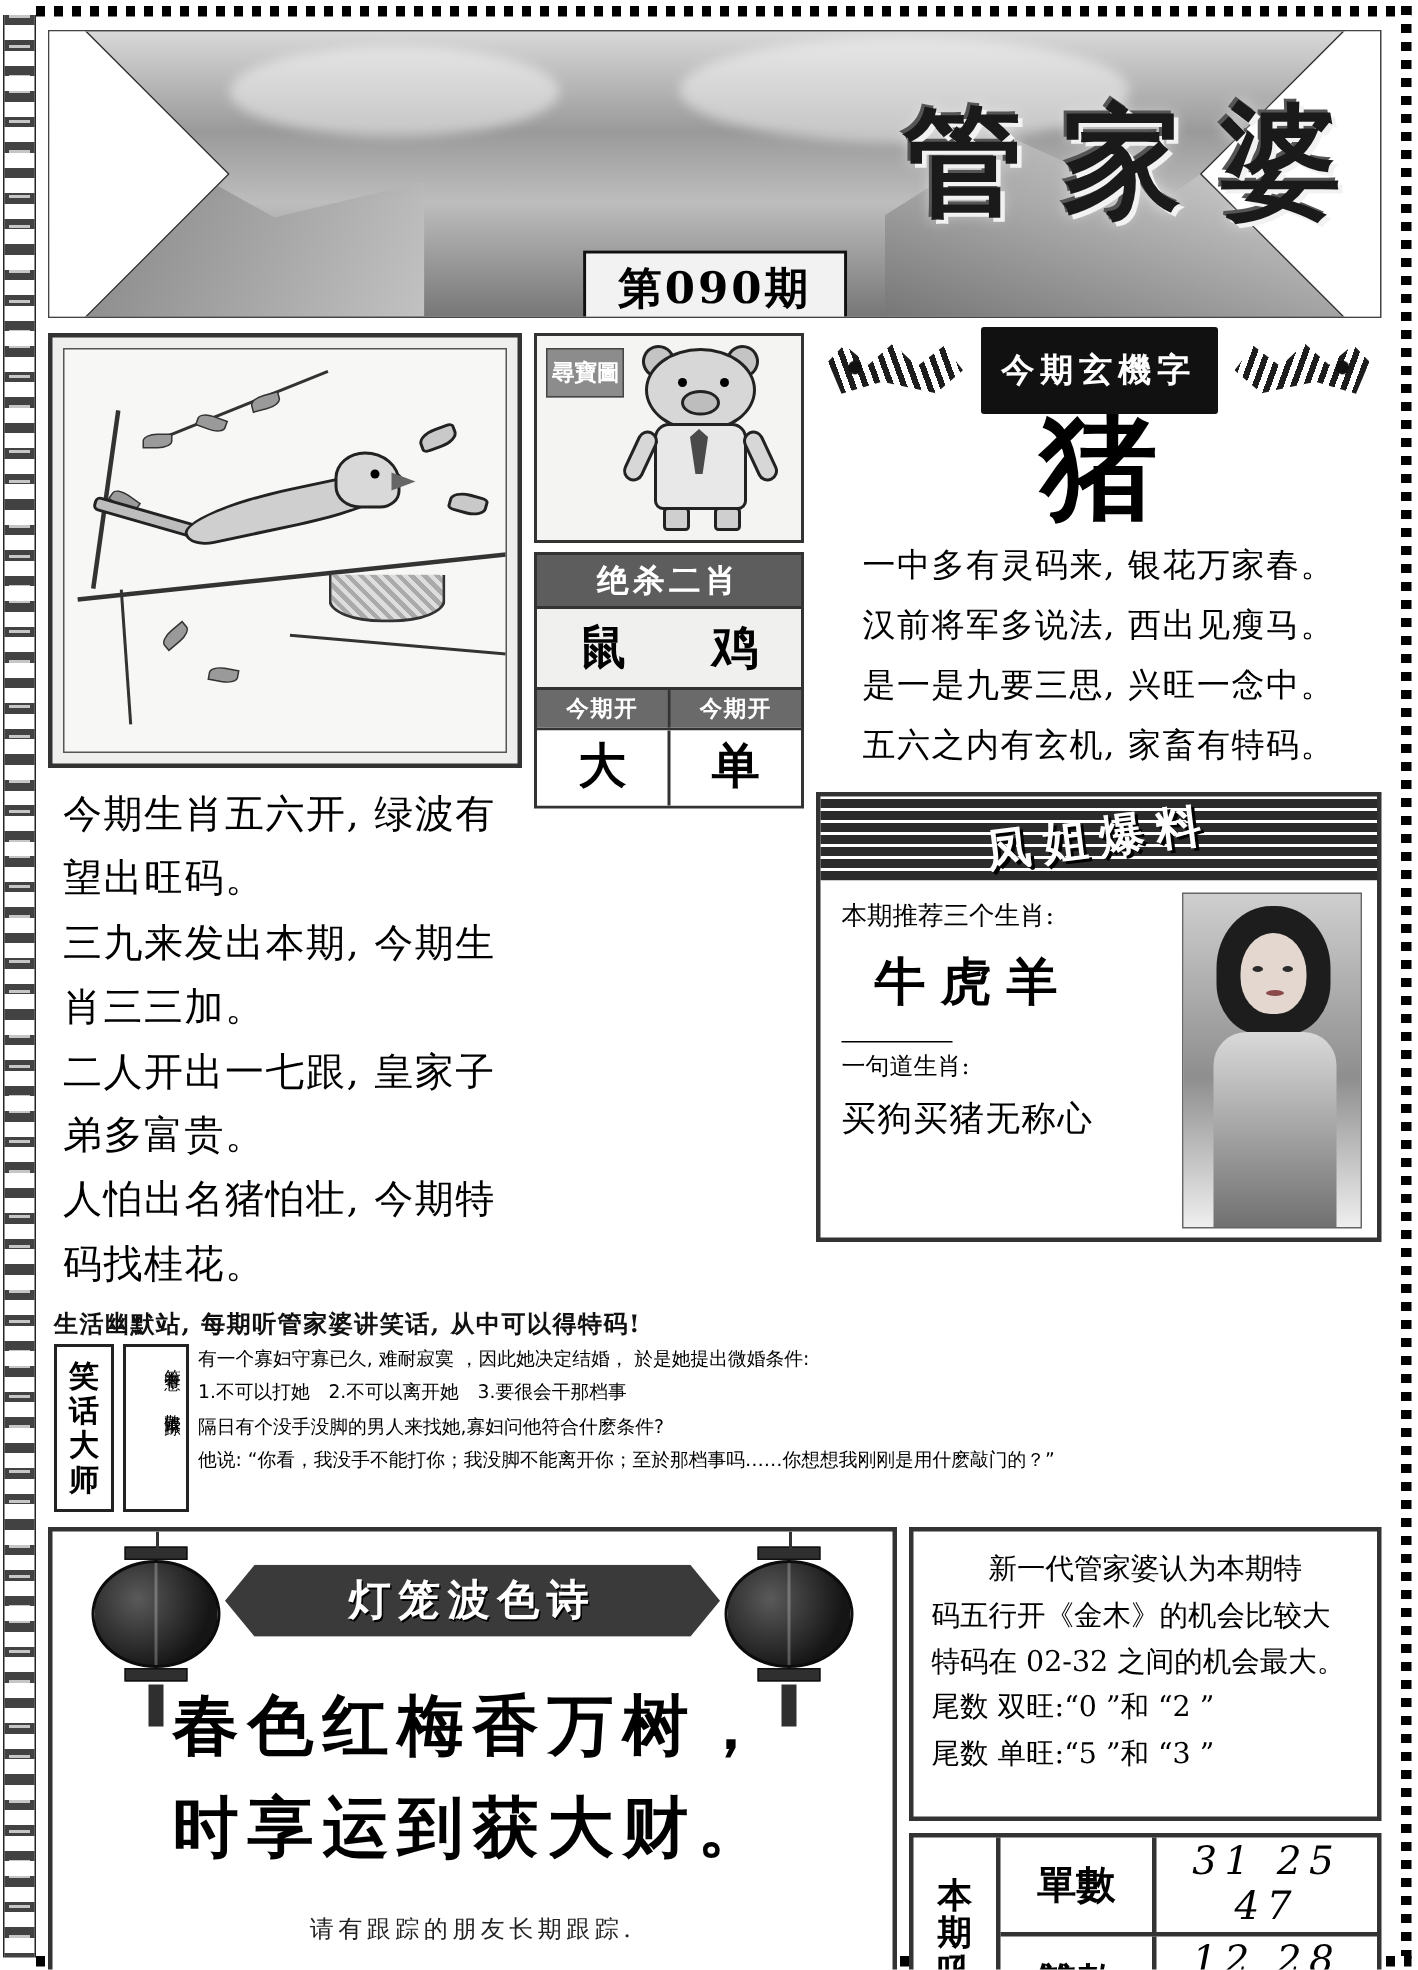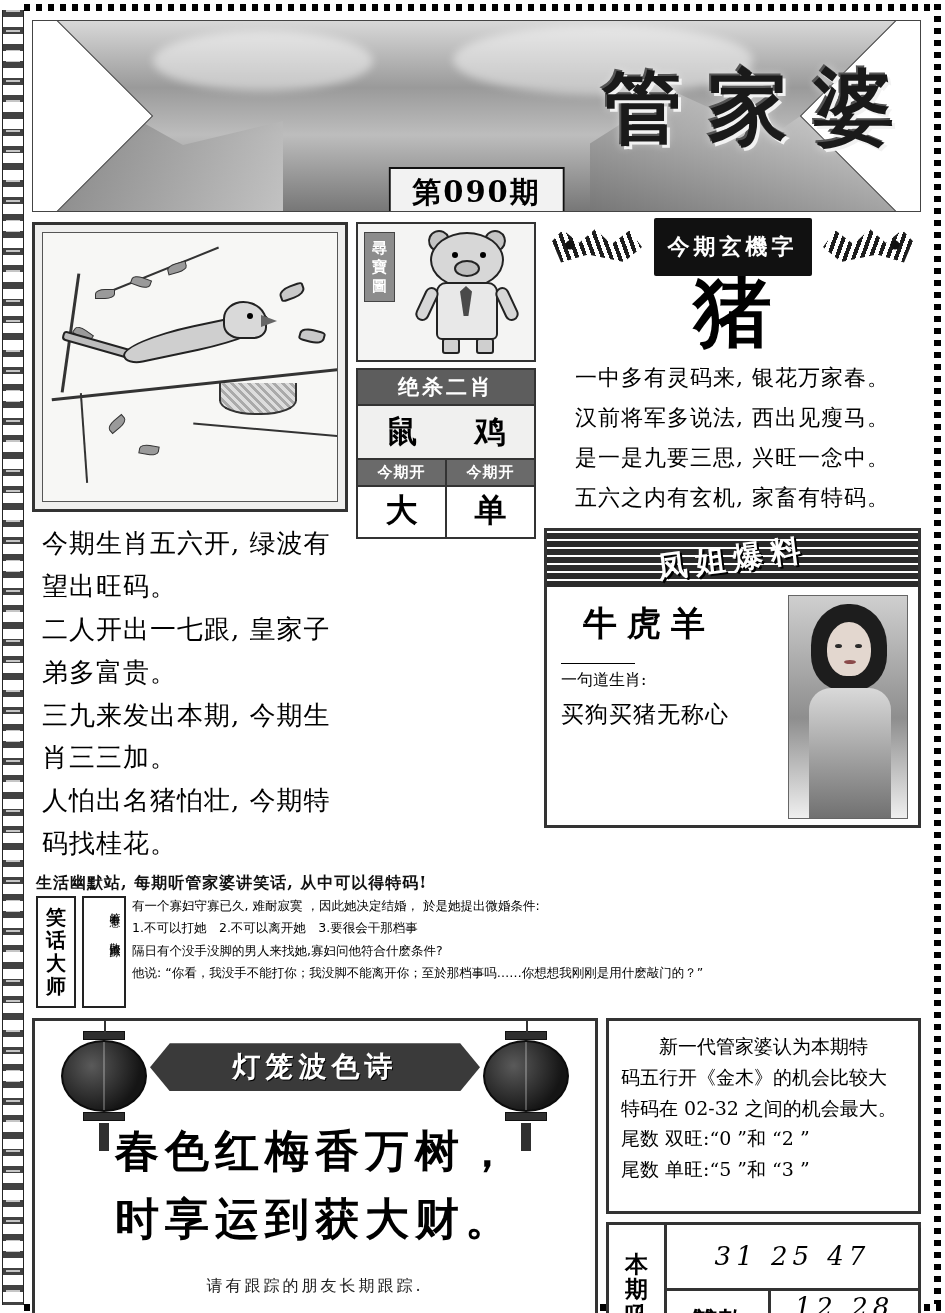--- a/index.html
+++ b/index.html
@@ -119,23 +119,23 @@
     background:repeating-linear-gradient(45deg,#ddd 0 3px,#aaa 3px 6px);
   }
   .smallbird{ position:absolute; width:26px;height:14px;background:#c9c9c9;border:2px solid #222;border-radius:50% 20% 50% 20%;}
 
   
   .hunt-box{
     width:180px; height:140px; border:2px solid #333; background:#f4f4f3;
     position:relative; overflow:hidden;
   }
   .hunt-label{
-    position:absolute; left:6px; top:8px; width:31px;
+    position:absolute; left:6px; top:8px; width:52px;
     background:#8c8c8c; color:#fff; font-size:15px; font-weight:bold;
-    text-align:center; padding:6px 2px; line-height:1.25; border:1px solid #444;
+    text-align:right; padding:6px 2px; line-height:1.25; border:1px solid #444;
   }
   .pig{
     position:absolute; right:6px; top:6px; width:120px; height:128px;
   }
   .pig-head{ position:absolute; left:22px; top:2px; width:74px;height:56px;background:#d7d7d7;border:2px solid #222;border-radius:50%;}
   .pig-ear{ position:absolute; width:22px;height:22px;background:#c4c4c4;border:2px solid #222;border-radius:50% 50% 0 50%;}
   .pig-snout{ position:absolute; left:46px; top:30px; width:26px;height:17px;background:#bdbdbd;border:2px solid #222;border-radius:50%;}
   .pig-eye{ position:absolute; width:6px;height:6px;background:#000;border-radius:50%;}
   .pig-body{ position:absolute; left:28px; top:52px; width:62px;height:58px;background:#e8e8e8;border:2px solid #222;border-radius:10px 10px 6px 6px;}
   .pig-tie{ position:absolute; left:52px; top:56px; width:12px;height:30px;background:#4a4a4a;clip-path:polygon(50% 0,100% 18%,70% 100%,30% 100%,0 18%);}
@@ -361,22 +361,22 @@
             <div class="bird-beak"></div>
             <div class="nest"></div>
             <div class="smallbird" style="left:236px;top:52px;transform:rotate(-20deg);"></div>
             <div class="smallbird" style="left:256px;top:96px;transform:rotate(15deg);"></div>
             <div class="branch" style="left:150px;top:196px;width:150px;height:2px;transform:rotate(5deg);"></div>
           </div>
         </div>
 
         <div class="poem">
           <div>今期生肖五六开, 绿波有望出旺码。</div>
+          <div>三九来发出本期, 今期生肖三三加。</div>
           <div>二人开出一七跟, 皇家子弟多富贵。</div>
-          <div>三九来发出本期, 今期生肖三三加。</div>
           <div>人怕出名猪怕壮, 今期特码找桂花。</div>
         </div>
       </div>
 
       <div class="col-mid">
         <div class="hunt-box">
           <div class="hunt-label">尋寶圖</div>
           <div class="pig">
             <div class="pig-ear" style="left:20px;top:0;transform:rotate(-20deg);"></div>
             <div class="pig-ear" style="left:76px;top:0;transform:rotate(70deg);"></div>
@@ -422,20 +422,21 @@
           <div>汉前将军多说法, 西出见瘦马。</div>
           <div>是一是九要三思, 兴旺一念中。</div>
           <div>五六之内有玄机, 家畜有特码。</div>
         </div>
 
         <div class="feng-box">
           <div class="feng-title">
             <span>凤姐爆料</span>
           </div>
           <div class="feng-body">
+            <div class="feng-lead">本期推荐三个生肖:</div>
             <div class="feng-animals">牛虎羊</div>
             <div class="feng-sub-line"></div>
             <div class="feng-sub">一句道生肖:</div>
             <div class="feng-final">买狗买猪无称心</div>
           </div>
           <div class="lady">
             <div class="lady-hair"></div>
             <div class="lady-face"></div>
             <div class="lady-eye" style="left:46px;top:48px;"></div>
             <div class="lady-eye" style="left:66px;top:48px;"></div>
@@ -488,20 +489,21 @@
           <div>码五行开《金木》的机会比较大</div>
           <div>特码在 02-32 之间的机会最大。</div>
           <div>尾数 双旺:“0 ”和 “2 ”</div>
           <div>尾数 单旺:“5 ”和 “3 ”</div>
         </div>
 
         <div class="numbers-box">
           <div class="nb-label">本<br>期<br>吼</div>
           <div class="nb-rows">
             <div class="nb-row">
+              <div class="nb-kind">單數</div>
               <div class="nb-nums">31  25  47</div>
             </div>
             <div class="nb-row">
               <div class="nb-kind">雙數</div>
               <div class="nb-nums">12  28  16</div>
             </div>
           </div>
         </div>
       </div>
     </div>

